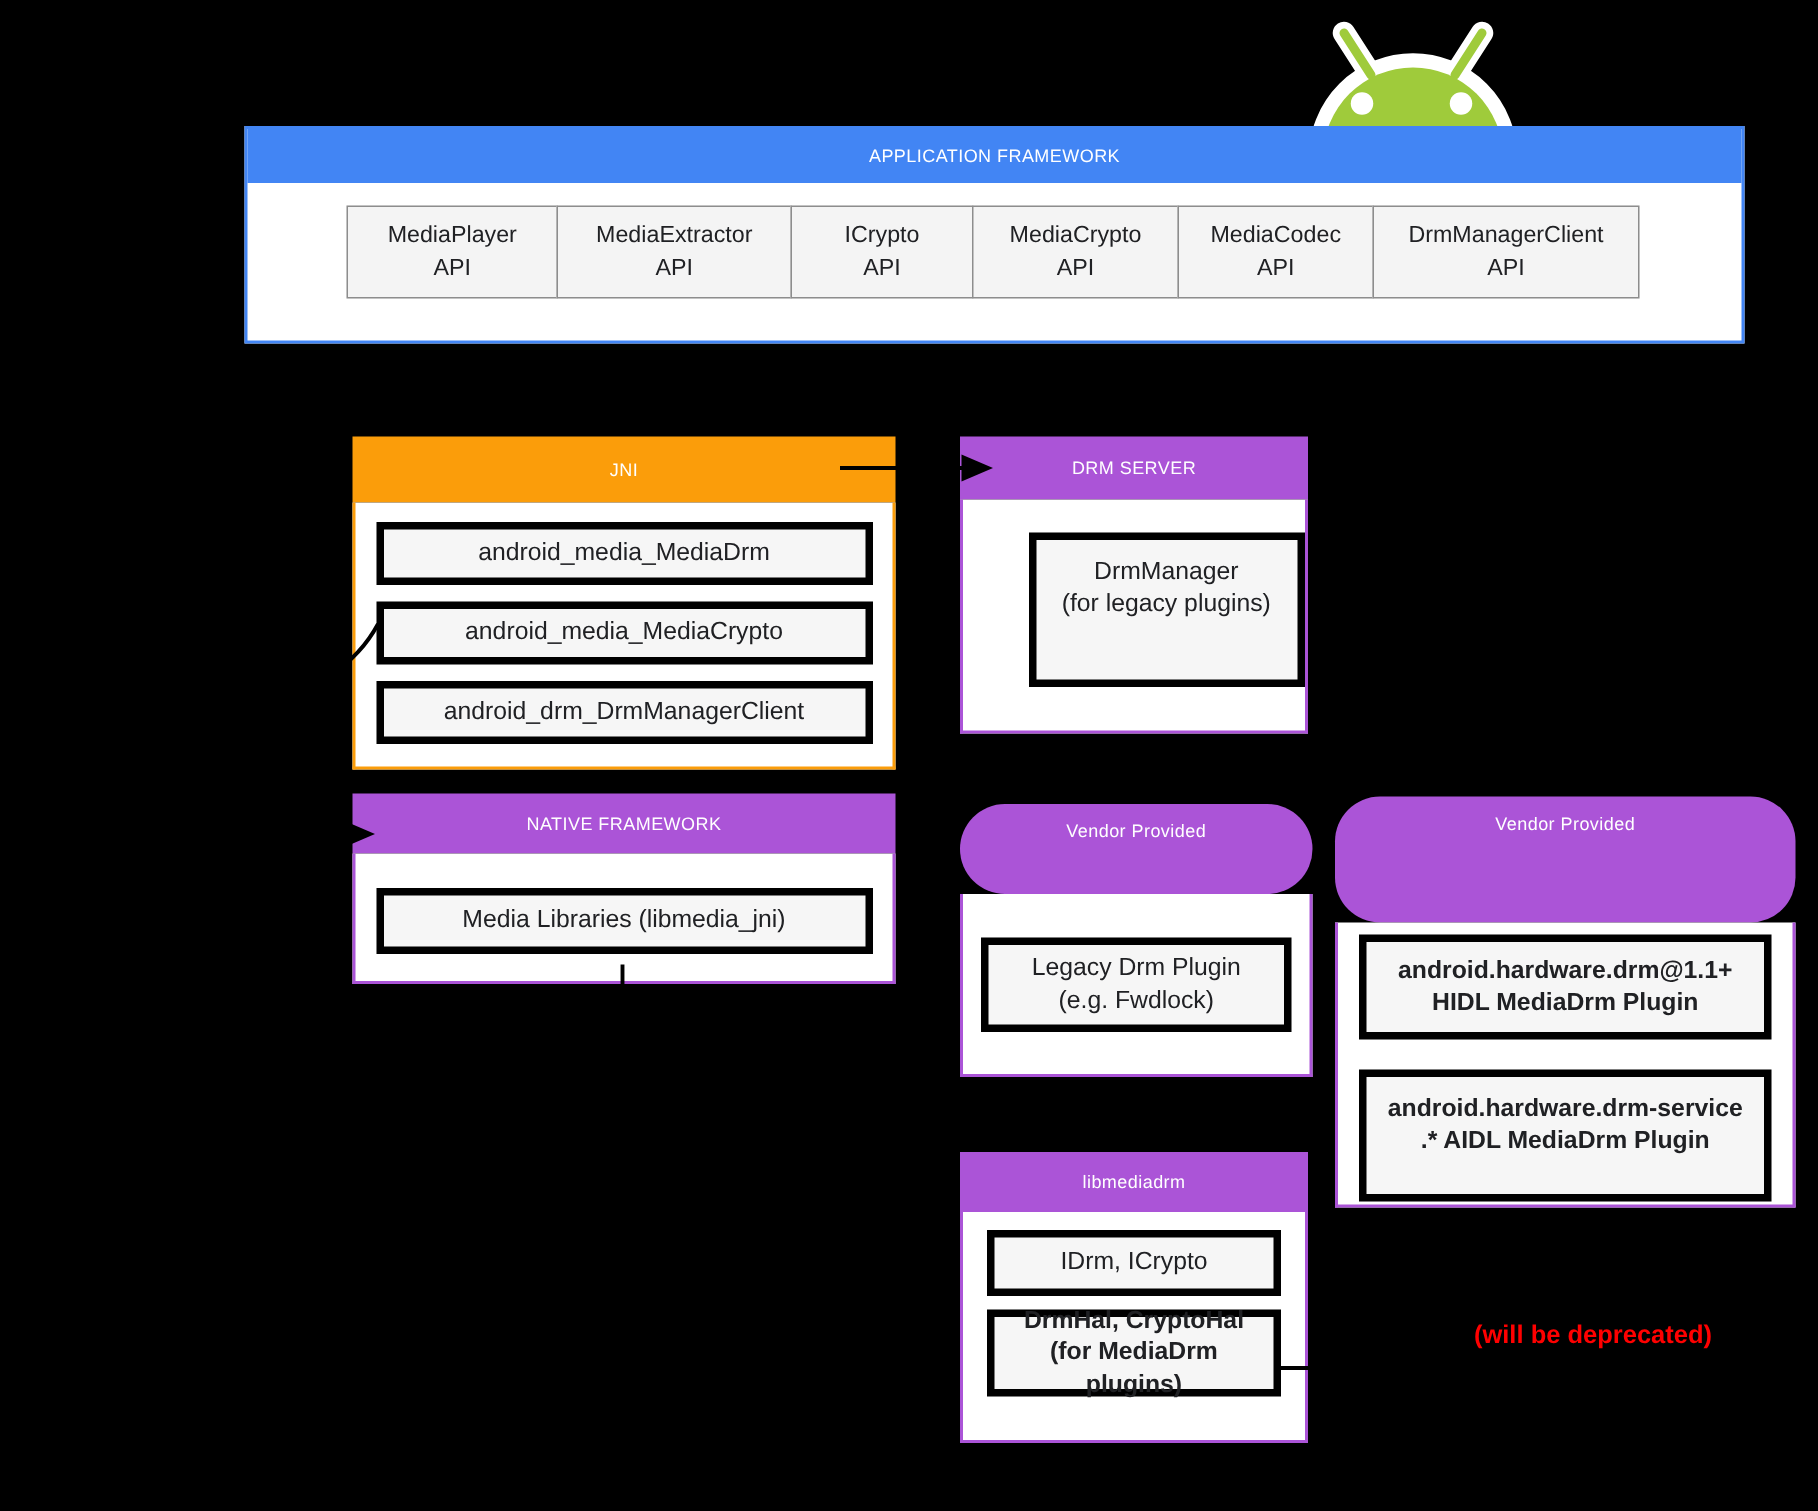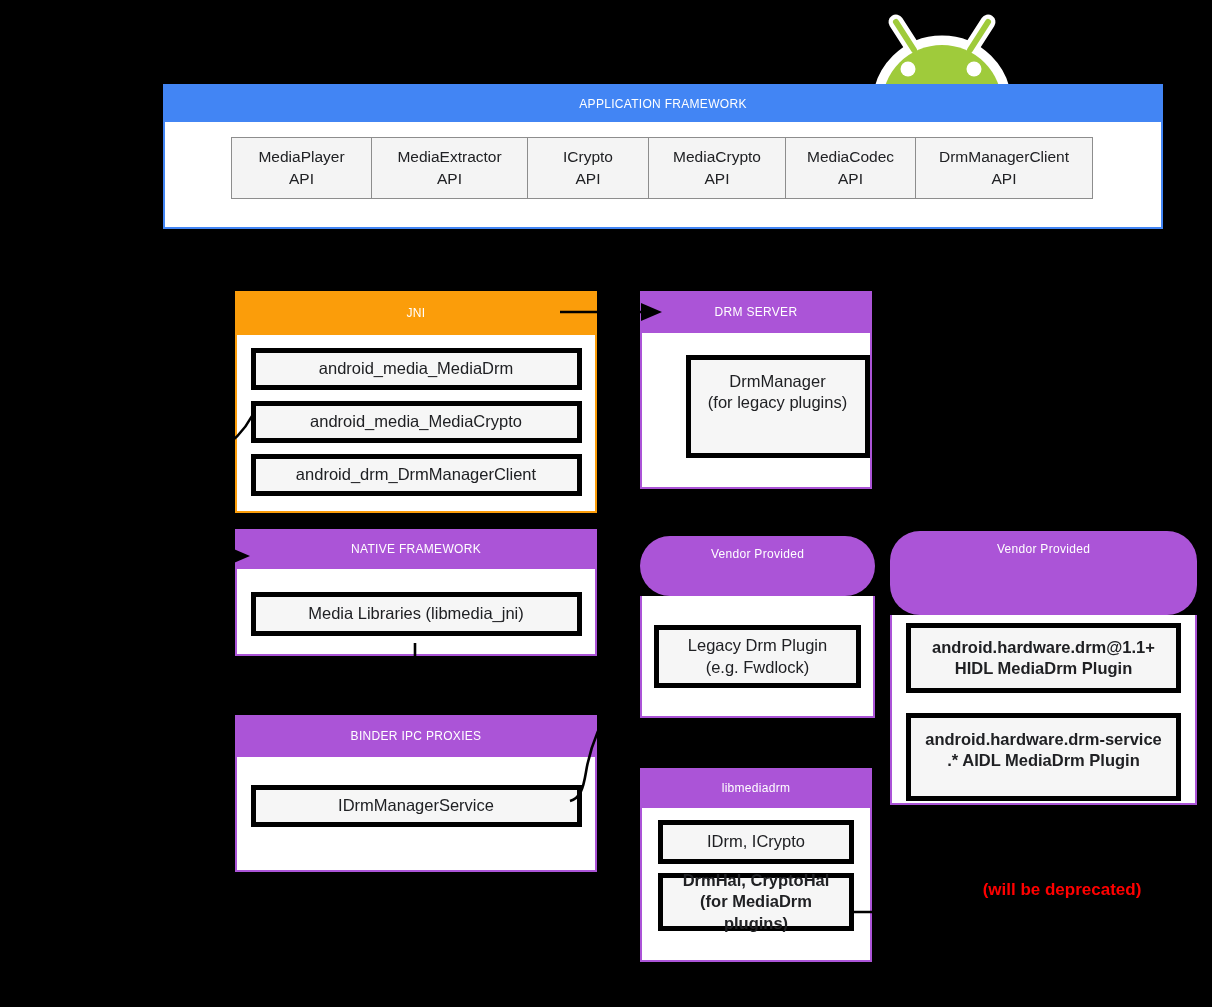--- a/index.html
+++ b/index.html
@@ -125,26 +125,20 @@
   <div class="panel" style="left:890px;top:531px;width:307px;">
     <div class="hdr bg-purple top-align" style="height:84px;">Vendor Provided</div>
     <div class="body purple-body" style="height:190px;padding-top:8px;gap:20px;font-weight:bold;">
       <div class="ibox" style="width:275px;height:70px;">android.hardware.drm@1.1+
 HIDL MediaDrm Plugin</div>
       <div class="ibox top-text" style="width:275px;height:88px;">android.hardware.drm-service
 .* AIDL MediaDrm Plugin</div>
     </div>
   </div>
 
-  <div class="panel" style="left:235px;top:715px;width:362px;">
-    <div class="hdr bg-purple" style="height:42px;">BINDER IPC PROXIES</div>
-    <div class="body purple-body" style="height:115px;padding-top:28px;">
-      <div class="ibox" style="width:331px;height:42px;">IDrmManagerService</div>
-    </div>
-  </div>
 
   <div class="panel" style="left:640px;top:768px;width:232px;">
     <div class="hdr bg-purple" style="height:40px;">libmediadrm</div>
     <div class="body purple-body" style="height:154px;padding-top:12px;gap:9px;">
       <div class="ibox" style="width:196px;height:44px;">IDrm, ICrypto</div>
       <div class="ibox" style="width:196px;height:58px;font-weight:bold;">DrmHal, CryptoHal
 (for MediaDrm
 plugins)</div>
     </div>
   </div>

